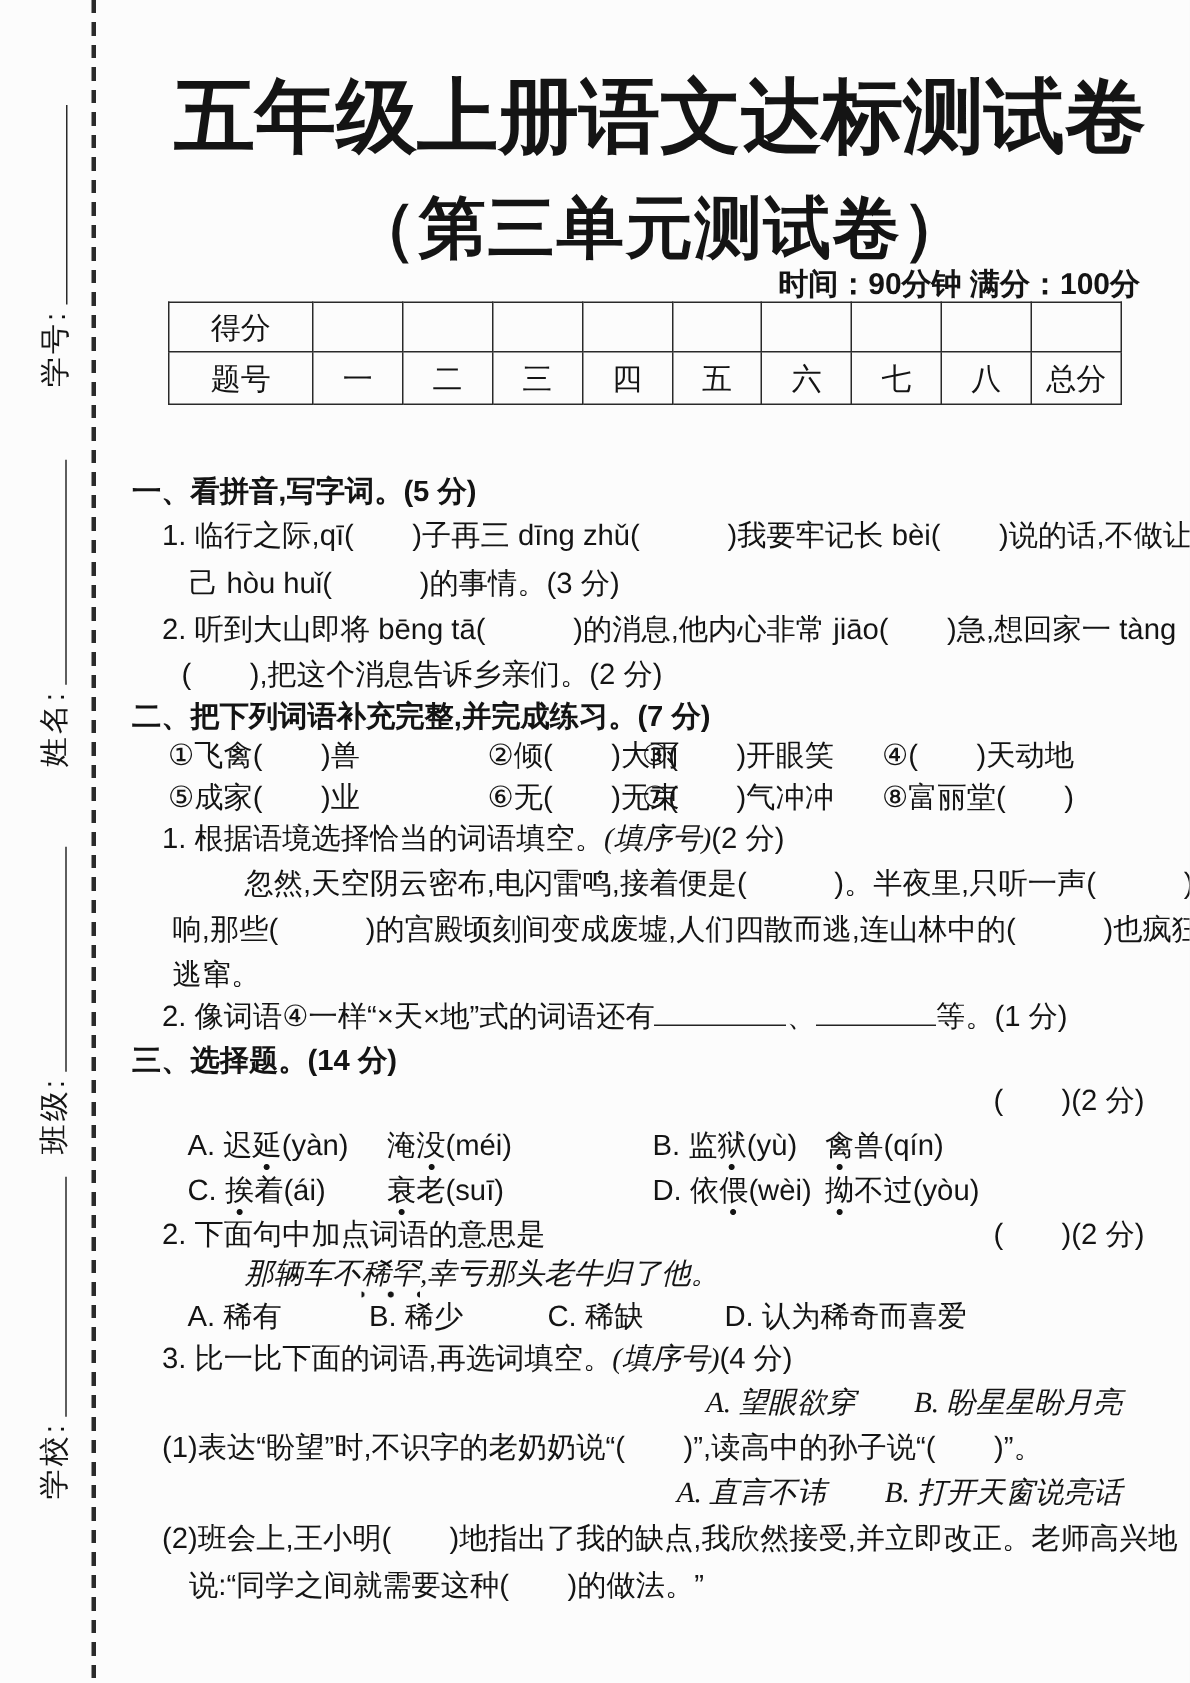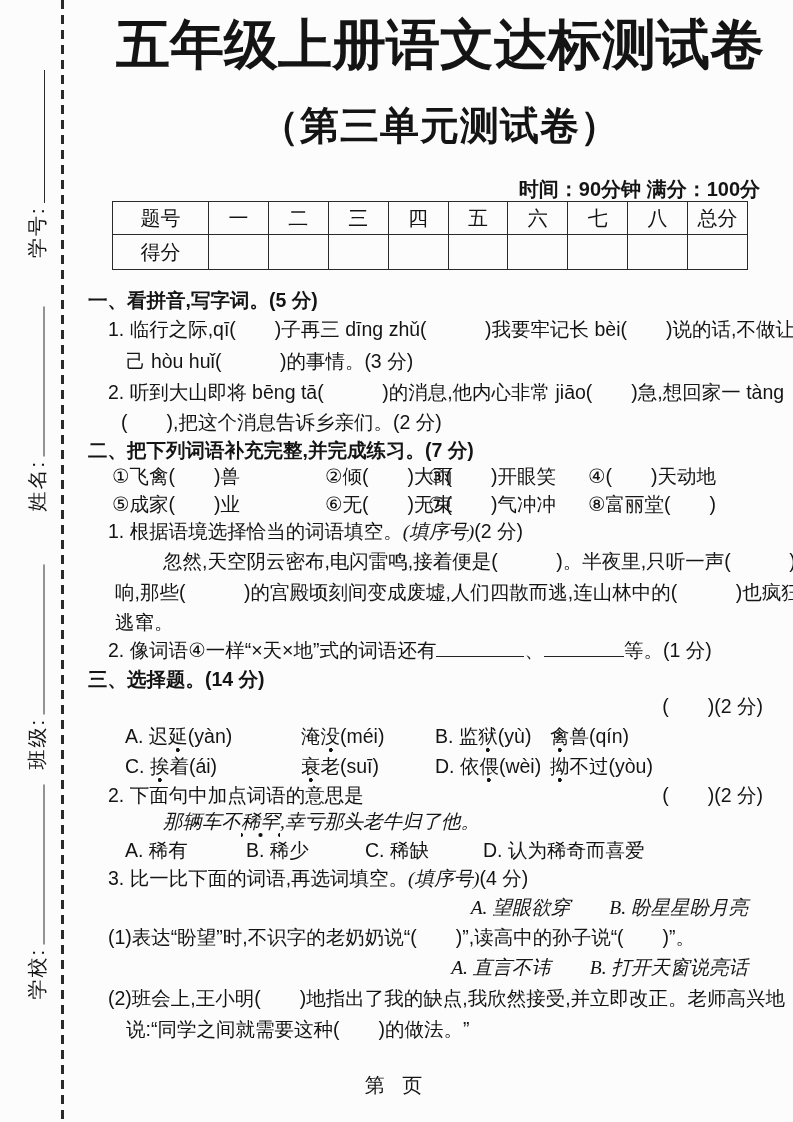--- a/index.html
+++ b/index.html
@@ -12,33 +12,33 @@
   .sf{position:absolute;height:26px;display:flex;align-items:flex-end;transform:rotate(-90deg);}
   .sf-label{font-size:20px;letter-spacing:2px;white-space:nowrap;line-height:24px;}
   .sf-line{flex:1;border-bottom:1.6px solid #2a2a2a;margin:0 2px 4px 3px;height:18px;}
   .sf1{left:-59px;top:150px;width:190px;}
   .sf2{left:-68px;top:395px;width:207px;}
   .sf3{left:-68px;top:653px;width:207px;}
   .sf4{left:-73px;top:878px;width:217px;}
 
   
   .head-wrap{position:absolute;left:90px;top:0;width:700px;text-align:center;}
-  .title{margin:0;padding-top:14px;font-size:54px;font-weight:bold;letter-spacing:0;line-height:60px;white-space:nowrap;text-align:center;}
-  .subtitle{margin-top:25px;font-size:39px;font-weight:bold;letter-spacing:1px;white-space:nowrap;}
+  .title{margin:12px;padding-top:36px;font-size:54px;font-weight:bold;letter-spacing:0;line-height:60px;white-space:nowrap;text-align:center;}
+  .subtitle{margin-top:14px;font-size:45px;font-weight:bold;letter-spacing:1px;white-space:nowrap;}
   .meta{position:absolute;right:33px;top:176px;font-size:20px;font-weight:bold;white-space:nowrap;}
 
   
   .score-table{position:absolute;left:112px;top:201px;width:636px;border-collapse:collapse;table-layout:fixed;font-size:20px;}
   .score-table td{border:1.6px solid #2a2a2a;text-align:center;padding:0;height:32px;}
   .score-table tr:last-child td{height:34px;}
   .score-table td:first-child{width:95px;}
 
   
   .content{position:absolute;left:88px;top:0;width:660px;font-size:19.5px;}
-  .ln{position:absolute;white-space:nowrap;line-height:24px;width:660px;}
+  .ln{position:absolute;white-space:nowrap;line-height:24px;width:660px;margin-top:28px;}
   .b{font-weight:bold;}
   .k{font-family:"Liberation Serif","DejaVu Serif",serif;font-style:italic;}
   .dot{background-image:radial-gradient(circle,#141414 1.7px,transparent 2.3px);
        background-size:1em 6px;background-repeat:repeat-x;background-position:center bottom;padding-bottom:6px;}
   .blank{display:inline-block;border-bottom:1.6px solid #222;height:17px;vertical-align:baseline;}
   .score{position:absolute;right:5px;top:0;}
   .ctr{text-align:right;}
   .posrow > span{position:absolute;top:0;white-space:nowrap;}
 
   .ind20{padding-left:20px;}
@@ -68,21 +68,21 @@
   .ln-quote{top:809px;}
   .ln-q2opts{top:838px;}
   .ln-s3q3{top:866px;}
   .ln-q3o1{top:896px;}
   .ln-q3s1{top:925px;}
   .ln-q3o2{top:956px;}
   .ln-q3s2a{top:986px;}
   .ln-q3s2b{top:1017px;}
 
   .ic1{left:24px;} .ic2{left:202px;margin-left:35px;} .ic3{left:340px;} .ic4{left:500px;}
-  .oc1{left:37px;} .oc2{left:170px;margin-left:43px;} .oc3{left:347px;} .oc4{left:462px;}
+  .oc1{left:37px;} .oc2{left:170px;} .oc3{left:347px;} .oc4{left:462px;}
   .pc1{left:37px;} .pc2{left:158px;} .pc3{left:277px;} .pc4{left:395px;}
 
   .footer{position:absolute;left:0;top:1072px;width:793px;text-align:center;font-size:20px;letter-spacing:6px;}
 </style>
 </head>
 <body>
 
 <div class="page">
 
   <div class="seal-line"></div>
@@ -105,44 +105,44 @@
   </div>
 
   <div class="head-wrap">
     <h1 class="title">五年级上册语文达标测试卷</h1>
     <div class="subtitle">（第三单元测试卷）</div>
   </div>
   <div class="meta">时间：90分钟 满分：100分</div>
 
   <table class="score-table">
       <tbody>
+        <tr>
+          <td>得分</td>
+          <td></td>
+          <td></td>
+          <td></td>
+          <td></td>
+          <td></td>
+          <td></td>
+          <td></td>
+          <td></td>
+          <td></td>
+        </tr>
         <tr>
           <td>题号</td>
           <td>一</td>
           <td>二</td>
           <td>三</td>
           <td>四</td>
           <td>五</td>
           <td>六</td>
           <td>七</td>
           <td>八</td>
           <td>总分</td>
         </tr>
-        <tr>
-          <td>得分</td>
-          <td></td>
-          <td></td>
-          <td></td>
-          <td></td>
-          <td></td>
-          <td></td>
-          <td></td>
-          <td></td>
-          <td></td>
-        </tr>
       </tbody>
     </table>
 
   <div class="content">
 
     <div class="ln b ln-s1h">一、看拼音,写字词。(5 分)</div>
     <div class="ln ind20 ln-q1a">1. 临行之际,qī(　　)子再三 dīng zhǔ(　　　)我要牢记长 bèi(　　)说的话,不做让自</div>
     <div class="ln ind38 ln-q1b">己 hòu huǐ(　　　)的事情。(3 分)</div>
     <div class="ln ind20 ln-q2a">2. 听到大山即将 bēng tā(　　　)的消息,他内心非常 jiāo(　　)急,想回家一 tàng</div>
     <div class="ln ind33 ln-q2b">(　　),把这个消息告诉乡亲们。(2 分)</div>
@@ -198,15 +198,14 @@
 
     <div class="ln ind20 ln-s3q3"><span>3. 比一比下面的词语,再选词填空。</span><span class="k">(填序号)</span><span>(4 分)</span></div>
     <div class="ln ctr k ln-q3o1">A. 望眼欲穿　　B. 盼星星盼月亮</div>
     <div class="ln ind20 ln-q3s1">(1)表达“盼望”时,不识字的老奶奶说“(　　)”,读高中的孙子说“(　　)”。</div>
     <div class="ln ctr k ln-q3o2">A. 直言不讳　　B. 打开天窗说亮话</div>
     <div class="ln ind20 ln-q3s2a">(2)班会上,王小明(　　)地指出了我的缺点,我欣然接受,并立即改正。老师高兴地</div>
     <div class="ln ind38 ln-q3s2b">说:“同学之间就需要这种(　　)的做法。”</div>
 
   </div>
 
-  <div class="footer">第 页</div>
 
 </div>
 
 </body></html>

